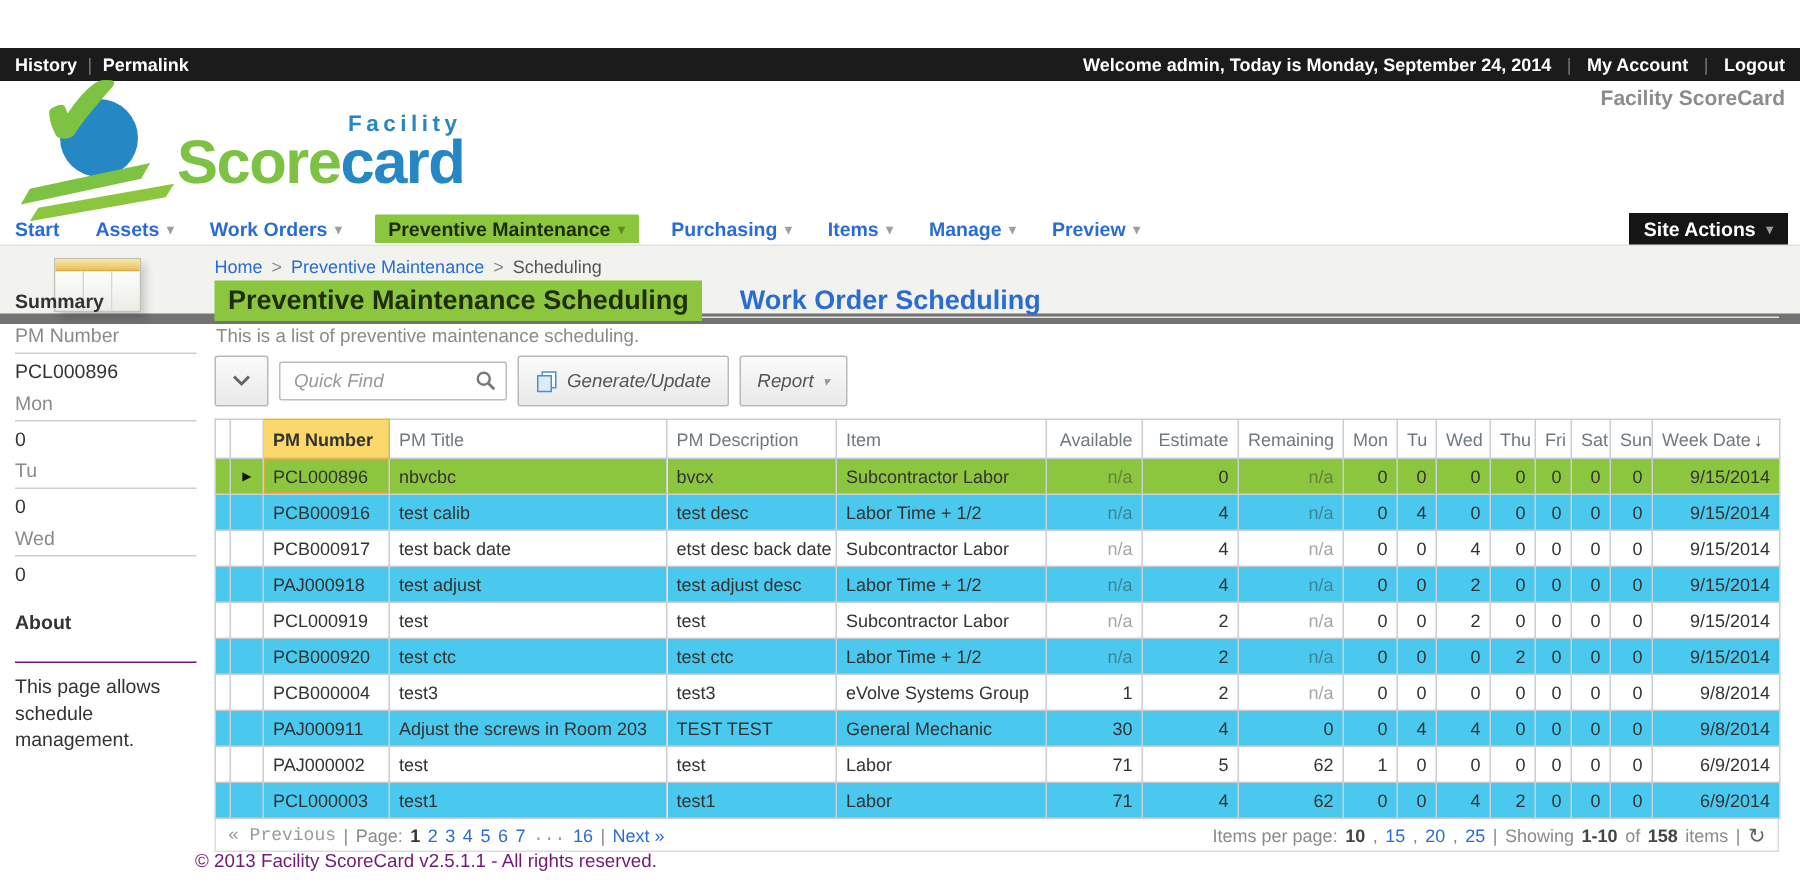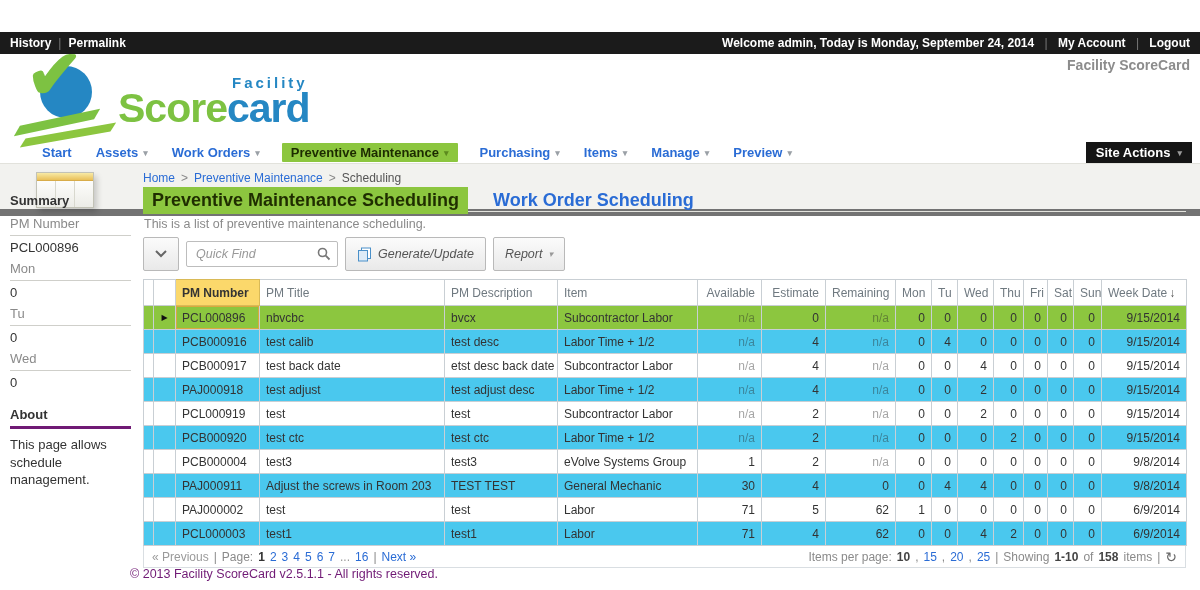--- a/index.html
+++ b/index.html
@@ -62,21 +62,21 @@
   .breadcrumb a { color:var(--link,#2A6CD5); }
   .breadcrumb .bsep { margin:0 6px; color:#888; }
   .breadcrumb .crumb-current { color:#555; }
   .page-title { font-size:24px; color:#222; margin-top:1px; }
 
   
   .sidebar { position:absolute; left:0; top:185px; width:143px; padding:6px 12px 0 10px; font-size:13px; }
   .sb-heading { font-weight:bold; color:#333; margin:2px 0 5px; }
   .sb-label { color:#8A8A8A; padding:3px 0 4px; border-bottom:1px solid #CFCFCA; }
   .sb-value { color:#333; padding:4px 0 3px; }
-  .sb-about-heading { font-weight:bold; color:#333; margin-top:14px; padding-bottom:4px; border-bottom:3px solid #701a75; }
+  .sb-about-heading { font-weight:bold; color:#333; margin-top:14px; padding-bottom:19px; border-bottom:1px solid #701a75; }
   .sb-about { margin-top:7px; color:#333; line-height:1.35; }
 
   
   .main { position:absolute; left:143px; top:185px; width:1043px; }
   .tabs { display:flex; align-items:center; gap:16px; padding-top:4px; height:27px; border-bottom:1px solid #E3E3DD; }
   .tab { font-weight:bold; font-size:18px; color:var(--link,#2A6CD5); padding:3px 9px; }
   .tab.active { background:var(--green,#8CC63F); color:#1F2D00; }
   .desc { color:#8A8A8A; padding:5px 1px 4px; font-size:12.5px; }
   .toolbar { display:flex; align-items:center; gap:7px; margin:2px 0 8px; }
   .tb-btn {
@@ -113,21 +113,21 @@
 
   
   .pagination {
     width:1043px; border:1px solid #D9DEE2; border-top:none; height:22px;
     display:flex; align-items:center; padding:0 8px; color:#8A8A8A; font-size:12px;
   }
   .pagination a { color:var(--link,#2A6CD5); }
   .pg-left, .pg-right { display:flex; align-items:center; gap:5px; }
   .pg-right { margin-left:auto; }
   .pg-current { color:#333; font-weight:bold; }
-  .pg-muted { color:#9A9A9A; }
+  .pg-muted { color:#9A9A9A;font-family:Liberation Mono, monospace; }
   .pg-b { color:#444; font-weight:bold; }
   .refresh { color:#666; font-size:14px; cursor:pointer; line-height:1; }
 
   
   .footer { position:absolute; left:130px; top:567px; color:#701a75; font-size:12.5px; }
 </style>
 </head>
 <body>
 
 <div class="topbar">
@@ -151,21 +151,21 @@
       <div class="logo-swoosh1"></div>
       <div class="logo-swoosh2"></div>
       <div class="logo-check">✔</div>
     </div>
     <div class="logo-text"><span class="logo-score">Score</span><span class="logo-card">card</span></div>
     <div class="logo-facility">Facility</div>
   </div>
 </div>
 
 <div class="navbar">
-  <span style="display:flex;gap:20px;align-items:flex-start;margin-left:32px;">
+  <span style="display:flex;gap:20px;align-items:flex-start;">
       <a class="nav-link">
         <span>Start</span>
       </a>
       <a class="nav-link">
         <span>Assets</span>
         <span class="caret">▾</span>
       </a>
       <a class="nav-link">
         <span>Work Orders</span>
         <span class="caret">▾</span>

